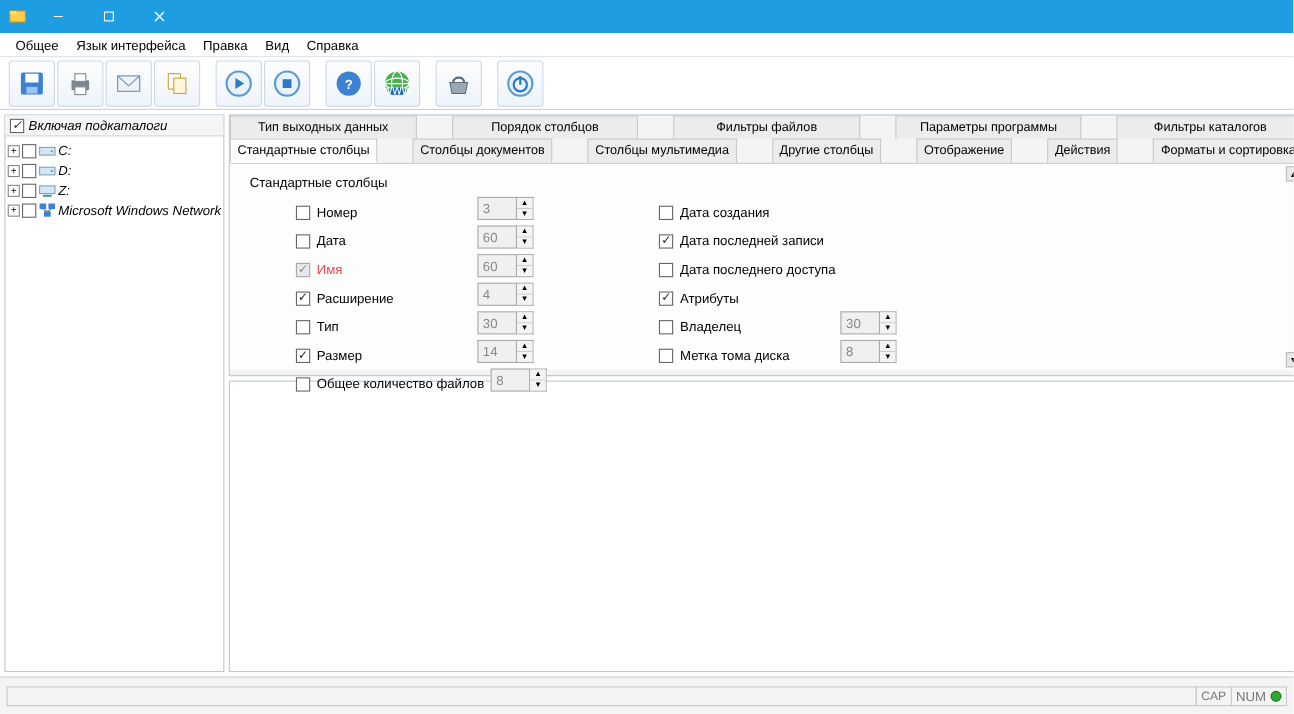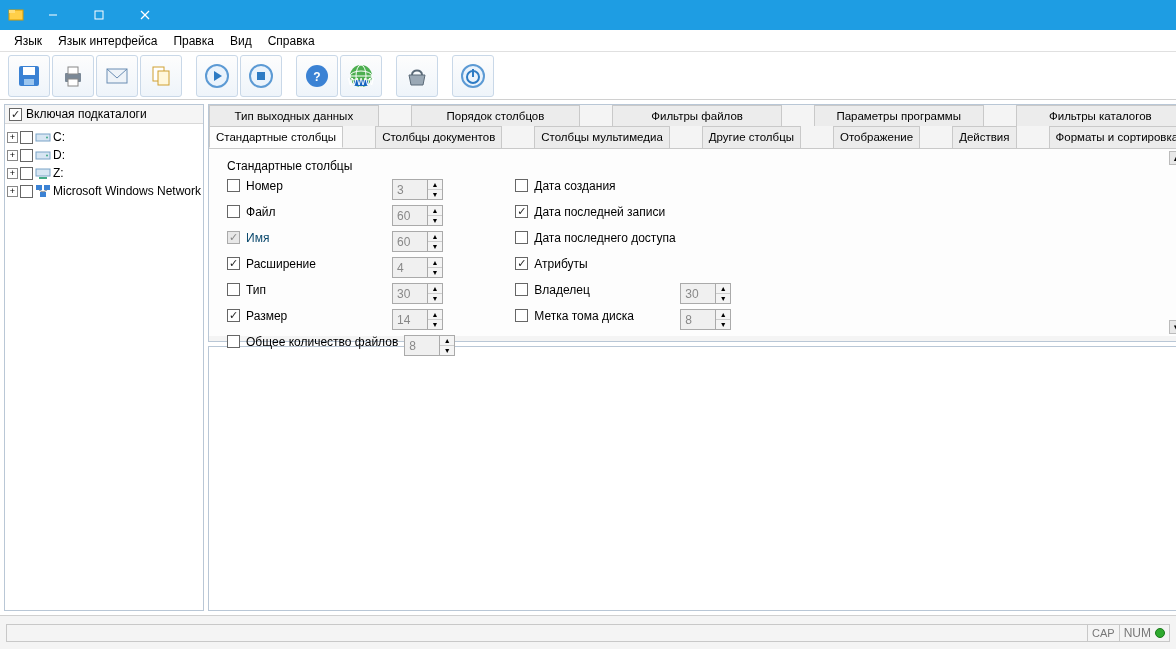--- a/index.html
+++ b/index.html
@@ -16,48 +16,48 @@
 .menubar { height: 22px; display: flex; align-items: center; padding: 0 6px; border-bottom: 1px solid #e0e0e0; background: #fff; }
 .menubar .menu-item { padding: 3px 8px; cursor: pointer; }
 
 
 .toolbar { height: 48px; display: flex; align-items: center; padding: 4px 8px; gap: 2px; background: #fff; border-bottom: 1px solid #d0d0d0; }
 .tool-btn { width: 42px; height: 42px; border: 1px solid #c9d8e8; border-radius: 3px; background: linear-gradient(#fdfdfd,#eef4fa); display: flex; align-items: center; justify-content: center; cursor: pointer; }
 .tool-sep { width: 10px; }
 
 
 .main { flex: 1; display: flex; padding: 4px; gap: 4px; min-height: 0; }
-.left-pane { width: 205px; border: 1px solid #b9c7d6; background: #fff; display: flex; flex-direction: column; }
+.left-pane { width: 205px; border: 1px solid #b9c7d6; background: #fff; display: flex; flex-direction: column; font-style: italic; }
 .left-header { padding: 2px 4px; border-bottom: 1px solid #d8d8d8; background: #f5f5f5; display: flex; align-items: center; gap: 4px; }
 .tree { padding: 4px 2px; flex: 1; overflow: auto; }
 .tree-node { display: flex; align-items: center; gap: 2px; padding: 1px 0; white-space: nowrap; }
 .tree-toggle { width: 11px; height: 11px; border: 1px solid #888; display: inline-flex; align-items: center; justify-content: center; font-size: 9px; line-height: 1; cursor: pointer; }
 .tree-icon { width: 16px; height: 16px; display: inline-flex; align-items: center; justify-content: center; }
 
 .right-pane { flex: 1; display: flex; flex-direction: column; gap: 4px; min-height: 0; }
 .tabs-panel { border: 1px solid #b9c7d6; background: #f4f4f4; position: relative; flex: 0 0 auto; height: 238px; }
 .tab-rows { padding: 0; }
 .tab-row { display: flex; border-bottom: 0; gap: 32px; }
 .tab { flex: 1; text-align: center; padding: 4px 6px; background: #ececec; border: 1px solid #c9c9c9; border-bottom: none; cursor: pointer; font-size: 11.5px; white-space: nowrap; }
 .tab.active { background: #fdfdfd; font-weight: normal; border-bottom: 1px solid #fdfdfd; position: relative; z-index: 2; }
 .tab-body { background: #fdfdfd; border-top: 1px solid #c9c9c9; padding: 10px 18px; height: 188px; position: relative; }
 .scroll-arrow { position: absolute; right: 2px; width: 14px; height: 14px; background: #e8e8e8; border: 1px solid #bbb; display: flex; align-items: center; justify-content: center; cursor: pointer; font-size: 8px; }
 .scroll-arrow.up { top: 2px; }
 .scroll-arrow.down { bottom: 2px; }
 
 .group-label { font-size: 12px; margin-bottom: 6px; }
 .fields { display: flex; gap: 60px; }
 .col { display: flex; flex-direction: column; gap: 5px; }
-.field-row { display: flex; align-items: flex-start; gap: 6px; height: 21px; }
+.field-row { display: flex; align-items: flex-end; gap: 6px; height: 21px; margin-left: 42px; }
 .checkbox { width: 13px; height: 13px; border: 1px solid #666; background: #fff; display: inline-flex; align-items: center; justify-content: center; cursor: pointer; }
 .checkbox.checked::after { content: '✓'; font-size: 11px; color: #222; line-height: 1; }
 .checkbox.disabled { background: #e8e8e8; border-color: #aaa; }
 .checkbox.disabled.checked::after { color: #888; }
 .field-label { min-width: 140px; }
-.field-label.disabled { color: #0c4a6e; }
+.field-label.disabled { color: #ef4444; }
 .spinner { display: flex; align-items: stretch; height: 21px; }
 .spinner input { width: 36px; border: 1px solid #aaa; background: #fff; padding: 0 4px; font-size: 12px; text-align: left; }
 .spinner input:disabled { background: #f0f0f0; color: #888; }
 .spinner .spins { display: flex; flex-direction: column; border: 1px solid #aaa; border-left: none; }
 .spinner .spin-btn { width: 14px; flex: 1; background: #f4f4f4; font-size: 7px; display: flex; align-items: center; justify-content: center; cursor: pointer; }
 .spinner .spin-btn:first-child { border-bottom: 1px solid #ccc; }
 
 .bottom-panel { flex: 1; border: 1px solid #b9c7d6; background: #fff; }
 
 
@@ -91,21 +91,21 @@
     <div class="win-btn">
         <svg width="10" height="10">
           <line x1="1" y1="1" x2="9" y2="9" stroke="#fff" stroke-width="1.3"></line>
           <line x1="9" y1="1" x2="1" y2="9" stroke="#fff" stroke-width="1.3"></line>
         </svg>
       </div>
   </div>
 </div>
 
 <div class="menubar">
-  <div class="menu-item">Язык</div>
+  <div class="menu-item">Общее</div>
   <div class="menu-item">Язык интерфейса</div>
   <div class="menu-item">Правка</div>
   <div class="menu-item">Вид</div>
   <div class="menu-item">Справка</div>
 </div>
 
 <div class="toolbar">
   <div class="tool-btn">
       <svg width="26" height="26" viewBox="0 0 26 26">
         <rect x="3" y="3" width="20" height="20" rx="2" fill="#3b82d4"></rect>
@@ -270,21 +270,21 @@
               <span class="spinner">
                   <input disabled="" value="3" style="">
                   <span class="spins">
                     <span class="spin-btn">▲</span>
                     <span class="spin-btn">▼</span>
                   </span>
                 </span>
             </div>
             <div class="field-row">
               <span class="checkbox"></span>
-              <span class="field-label">Файл</span>
+              <span class="field-label">Дата</span>
               <span class="spinner">
                   <input disabled="" value="60" style="">
                   <span class="spins">
                     <span class="spin-btn">▲</span>
                     <span class="spin-btn">▼</span>
                   </span>
                 </span>
             </div>
             <div class="field-row">
               <span class="checkbox checked disabled"></span>

